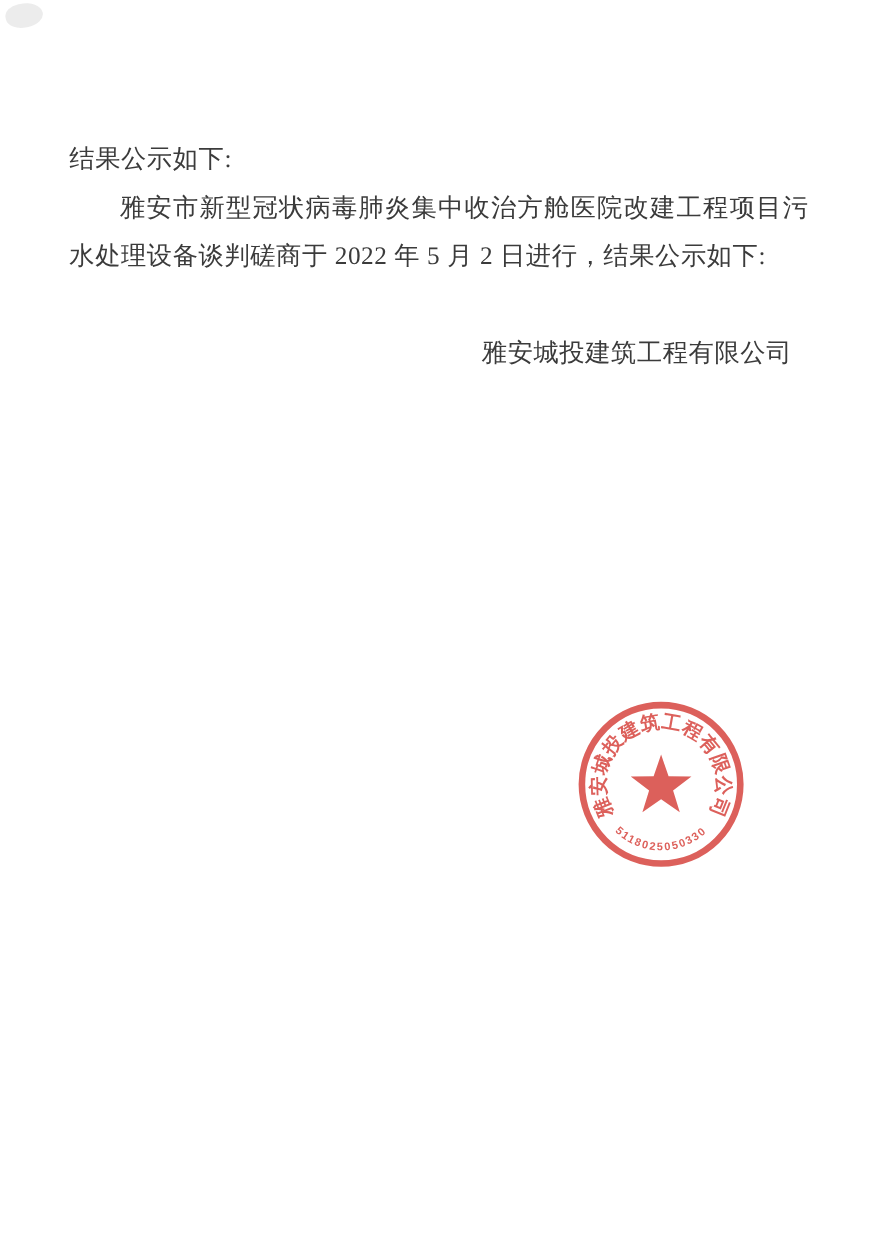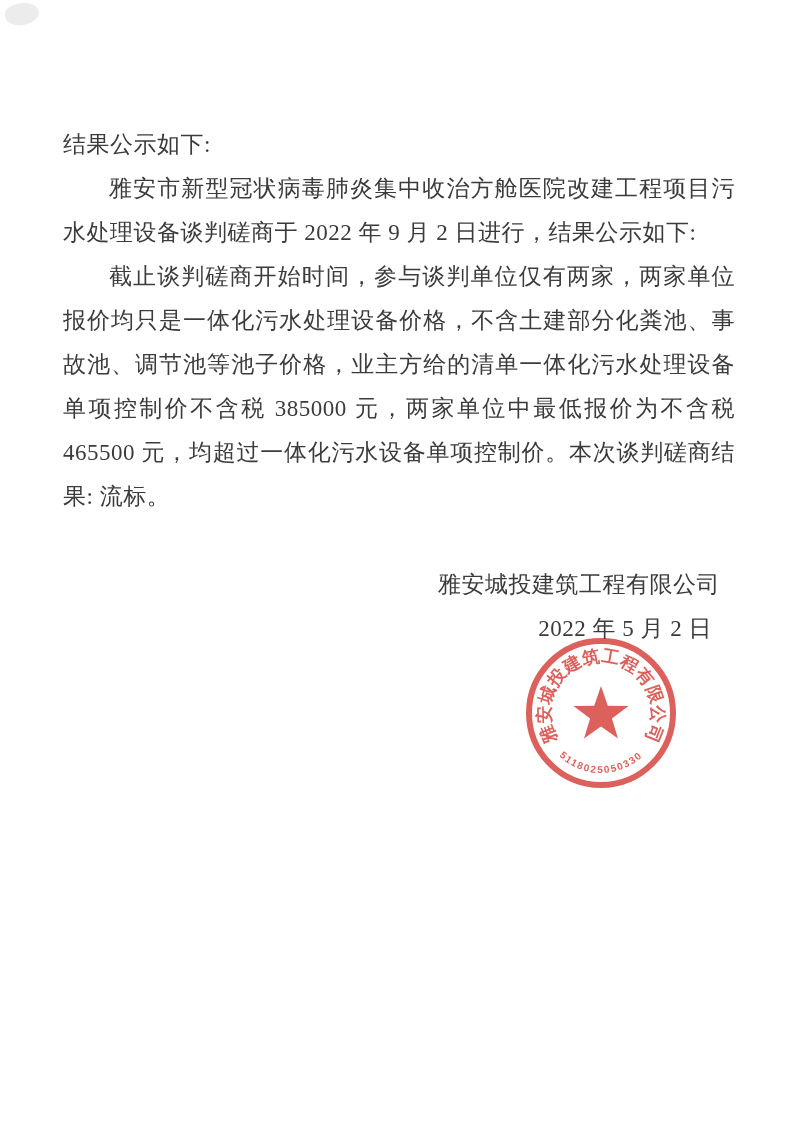--- a/index.html
+++ b/index.html
@@ -61,26 +61,24 @@
 
 <div class="page">
 
   <div class="scan-smudge"></div>
 
   <h1 class="doc-title">
   </h1>
 
   <div class="body-text">
     <p class="salutation">结果公示如下:</p>
-    <p class="para">雅安市新型冠状病毒肺炎集中收治方舱医院改建工程项目污水处理设备谈判磋商于 2022 年 9 月 2 日进行，结果公示如下:</p>
-    <p class="para">截止谈判磋商开始时间，参与谈判单位仅有两家，两家单位报价均只是一体化污水处理设备价格，不含土建部分化粪池、事故池、调节池等池子价格，业主方给的清单一体化污水处理设备单项控制价不含税 385000 元，两家单位中最低报价为不含税 465500 元，均超过一体化污水设备单项控制价。本次谈判磋商结果: 流标。</p>
+    <p class="para">雅安市新型冠状病毒肺炎集中收治方舱医院改建工程项目污水处理设备谈判磋商于 2022 年 5 月 2 日进行，结果公示如下:</p>
 
     <div class="sig-block">
       <div class="sig-company">雅安城投建筑工程有限公司</div>
-      <div class="sig-date">2022 年 5 月 2 日</div>
     </div>
   </div>
 
   <div class="seal">
     <svg viewBox="0 0 160 160" width="160" height="160">
       <defs>
         <path id="sealTopArc" d="M 35.8 105.5 A 51 51 0 1 1 124.2 105.5" fill="none"></path>
         <path id="sealBottomArc" d="M 34 118.6 A 60 60 0 0 0 126 118.6" fill="none"></path>
       </defs>
       <circle cx="80" cy="80" r="72" fill="none" stroke="#d84a44" stroke-width="6"></circle>

